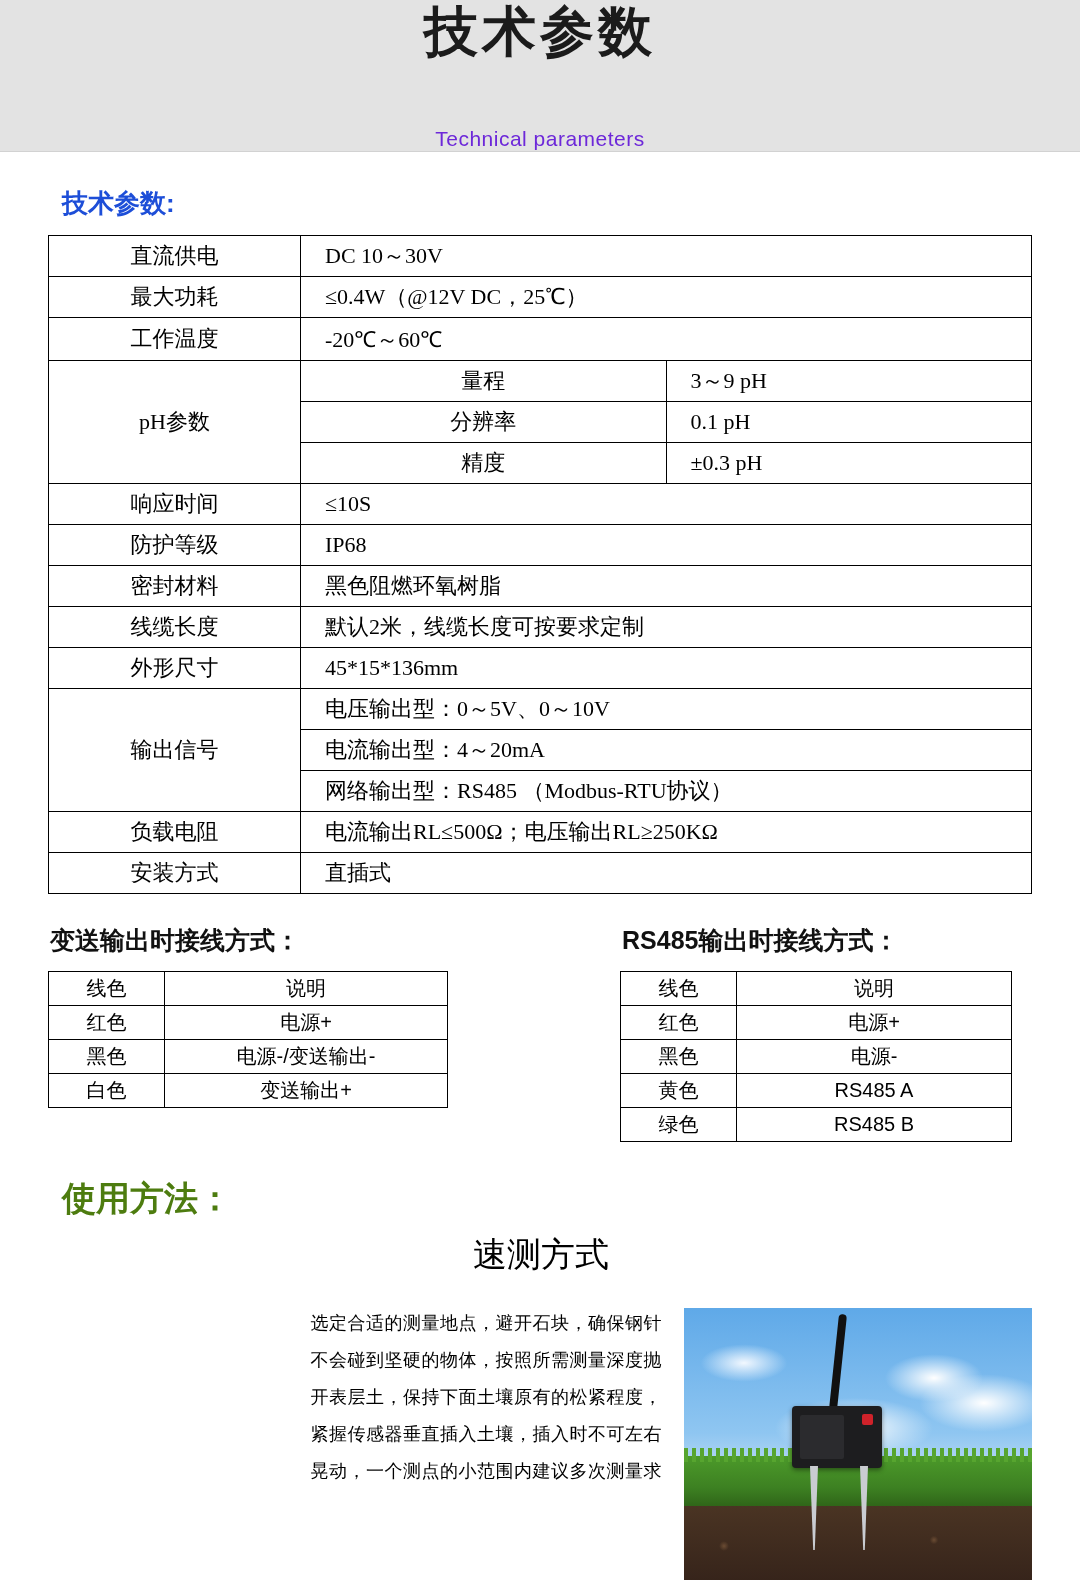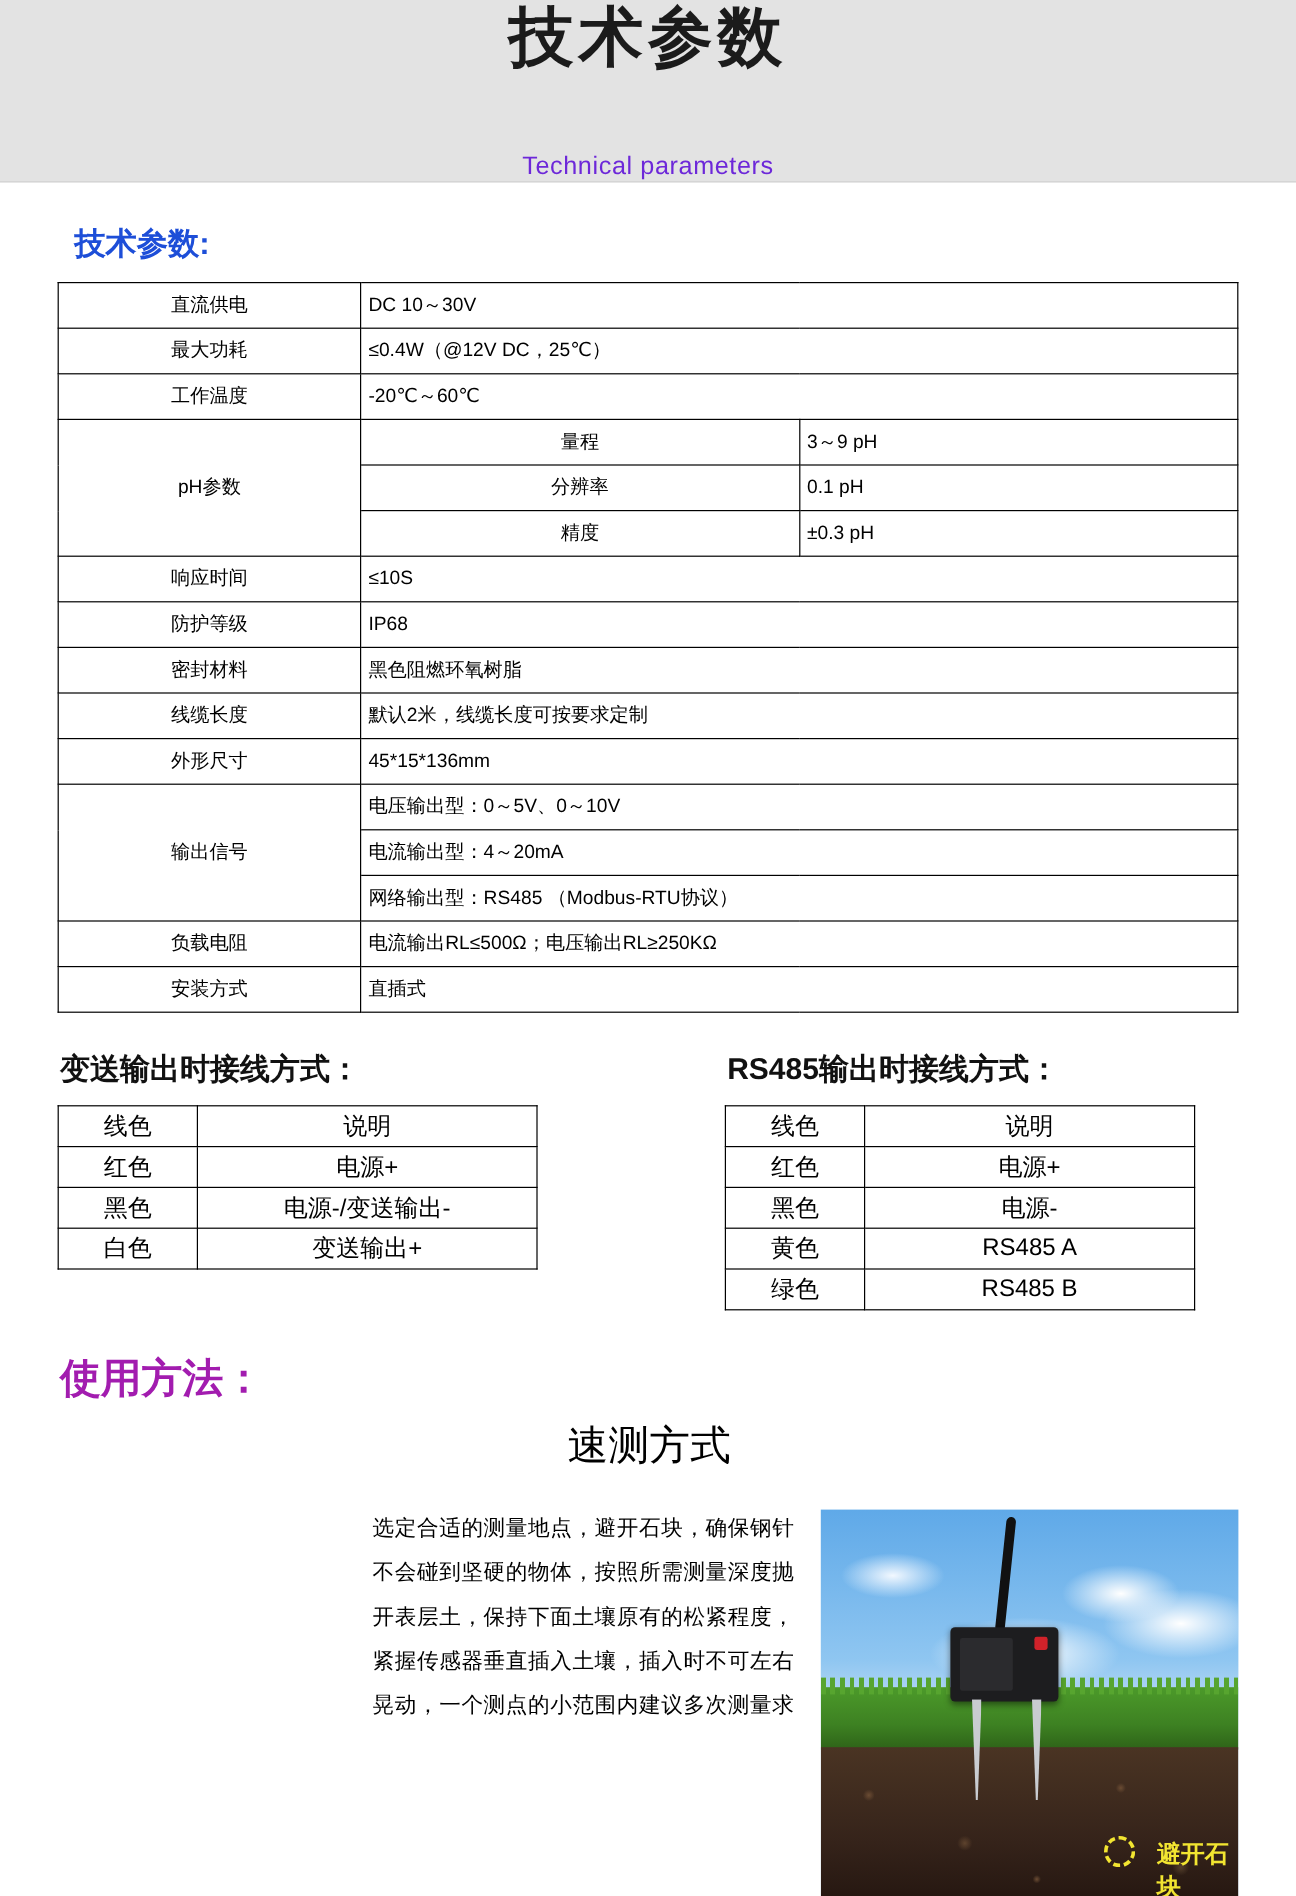--- a/index.html
+++ b/index.html
@@ -37,32 +37,33 @@
 
   
   table.spec {
     border-collapse:collapse;
     width:984px;
     margin-left:0;
     table-layout:fixed;
   }
   table.spec td {
     border:1px solid #000;
-    font-size:16px;
-    padding:5px 6px;
+    font-size:22px;
+    padding:5px 24px;
     height:38px;
     vertical-align:middle;
+    font-family:Liberation Serif, serif;
   }
   td.lab { width:252px; text-align:center; }
   td.val { text-align:left; padding-left:18px; }
   td.sublab { width:110px; text-align:center; }
   td.subval { text-align:left; padding-left:14px; }
 
   
-  .wiring-row { display:flex; gap:0; margin-top:30px; }
+  .wiring-row { display:flex; gap:16px; margin-top:30px; }
   .wiring-block { }
   .wiring-block.left { width:556px; }
   .wiring-title {
     font-size:25px; font-weight:700; margin:0 0 14px 2px; color:#111;
   }
   table.wire {
     border-collapse:collapse;
     table-layout:fixed;
   }
   table.wire.left { width:400px; margin-left:0; }
@@ -71,21 +72,21 @@
     border:1px solid #000;
     font-size:20px;
     text-align:center;
     height:34px;
     padding:2px 4px;
   }
   table.wire td.c1 { width:116px; }
 
   
   .usage-title {
-    font-size:34px; font-weight:700; margin:34px 0 10px 2px; color:#a21caf;
+    font-size:34px; font-weight:700; margin:34px 0 10px 14px; color:#4d7c0f;
   }
   .usage-sub { font-size:34px; margin:6px 0 30px 2px;text-align:center; }
   .usage-wrap { display:flex; }
   .usage-text { width:620px; }
   .usage-text p {
     font-size:18px; line-height:1.72; margin:0 0 6px 0;
     letter-spacing:0.5px;
     text-align:right;
   }
   .photo {

